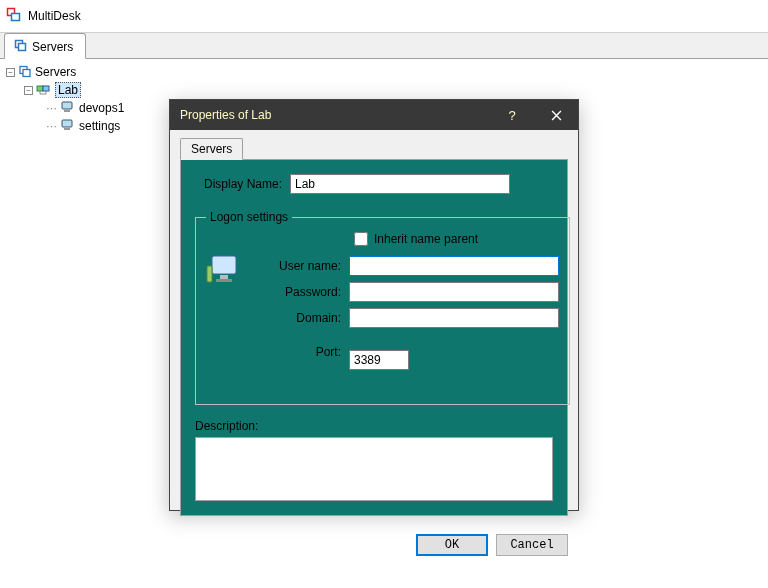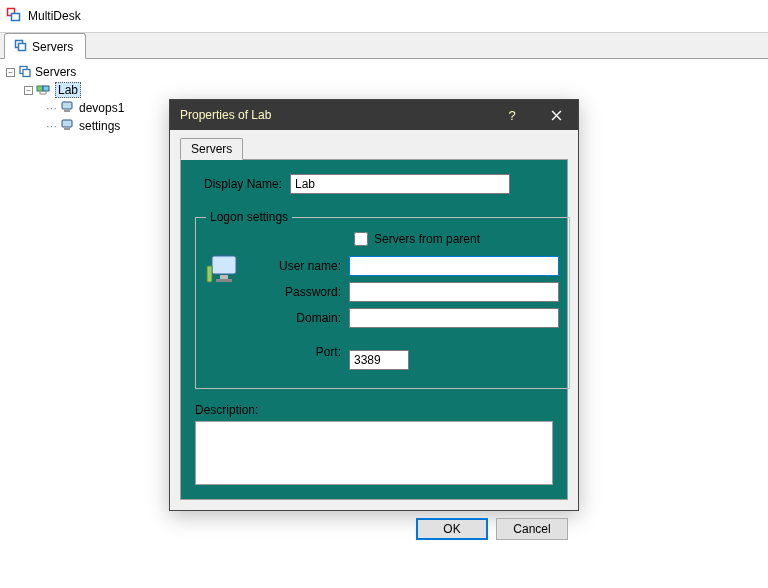--- a/index.html
+++ b/index.html
@@ -136,21 +136,21 @@
   .field-row input[type=text], .field-row input[type=password] {
     height: 20px;
     border: 1px solid #7a7a7a;
     padding: 1px 4px;
     font-family: inherit;
     font-size: 12px;
   }
   fieldset {
     border: 1px solid #bdbdbd;
     margin: 10px 0;
-    padding: 8px 10px 12px 10px;
+    padding: 8px 10px 28px 10px;
   }
   fieldset legend { padding: 0 4px; }
   .logon-content { display: flex; gap: 8px; }
   .logon-fields { flex:1; }
   .checkbox-row {
     display: flex; align-items: center; gap: 6px; margin-bottom: 10px;
     margin-left: 100px;
   }
   .checkbox-row input { width: 14px; height: 14px; margin:0;}
   textarea.desc {
@@ -166,21 +166,21 @@
   .dlg-buttons {
     display: flex;
     justify-content: flex-end;
     gap: 8px;
     padding: 8px 10px;
   }
   .dlg-buttons button {
     width: 72px; height: 22px;
     background: #e1e1e1;
     border: 1px solid #adadad;
-    font-family: Liberation Sans, sans-serif; font-size: 12px;
+    font-family: Liberation Mono, monospace; font-size: 12px;
     cursor: pointer;
   }
   .dlg-buttons button.primary {
     border: 1px solid #0078d7;
     box-shadow: inset 0 0 0 1px #0078d7;
   }
   .focus-field {
     border: 1px solid #0078d7 !important;
   }
   .sel {
@@ -290,21 +290,21 @@
             <svg width="40" height="40">
               <rect x="6" y="6" width="24" height="18" rx="2" fill="#cfe6ff" stroke="#3568a0"></rect>
               <rect x="14" y="25" width="8" height="4" fill="#bbb"></rect>
               <rect x="10" y="29" width="16" height="3" fill="#888"></rect>
               <rect x="1" y="16" width="5" height="16" rx="1" fill="#9c6" stroke="#583"></rect>
             </svg>
           </div>
           <div class="logon-fields">
             <div class="checkbox-row">
               <input type="checkbox" style="">
-              <span>Servers from parent</span>
+              <span>Inherit name parent</span>
             </div>
             <div class="field-row">
               <label>User name:</label>
               <input type="text" class="focus-field" style="width: 210px;" value="">
             </div>
             <div class="field-row">
               <label>Password:</label>
               <input type="password" style="width: 210px;" value="">
             </div>
             <div class="field-row">

